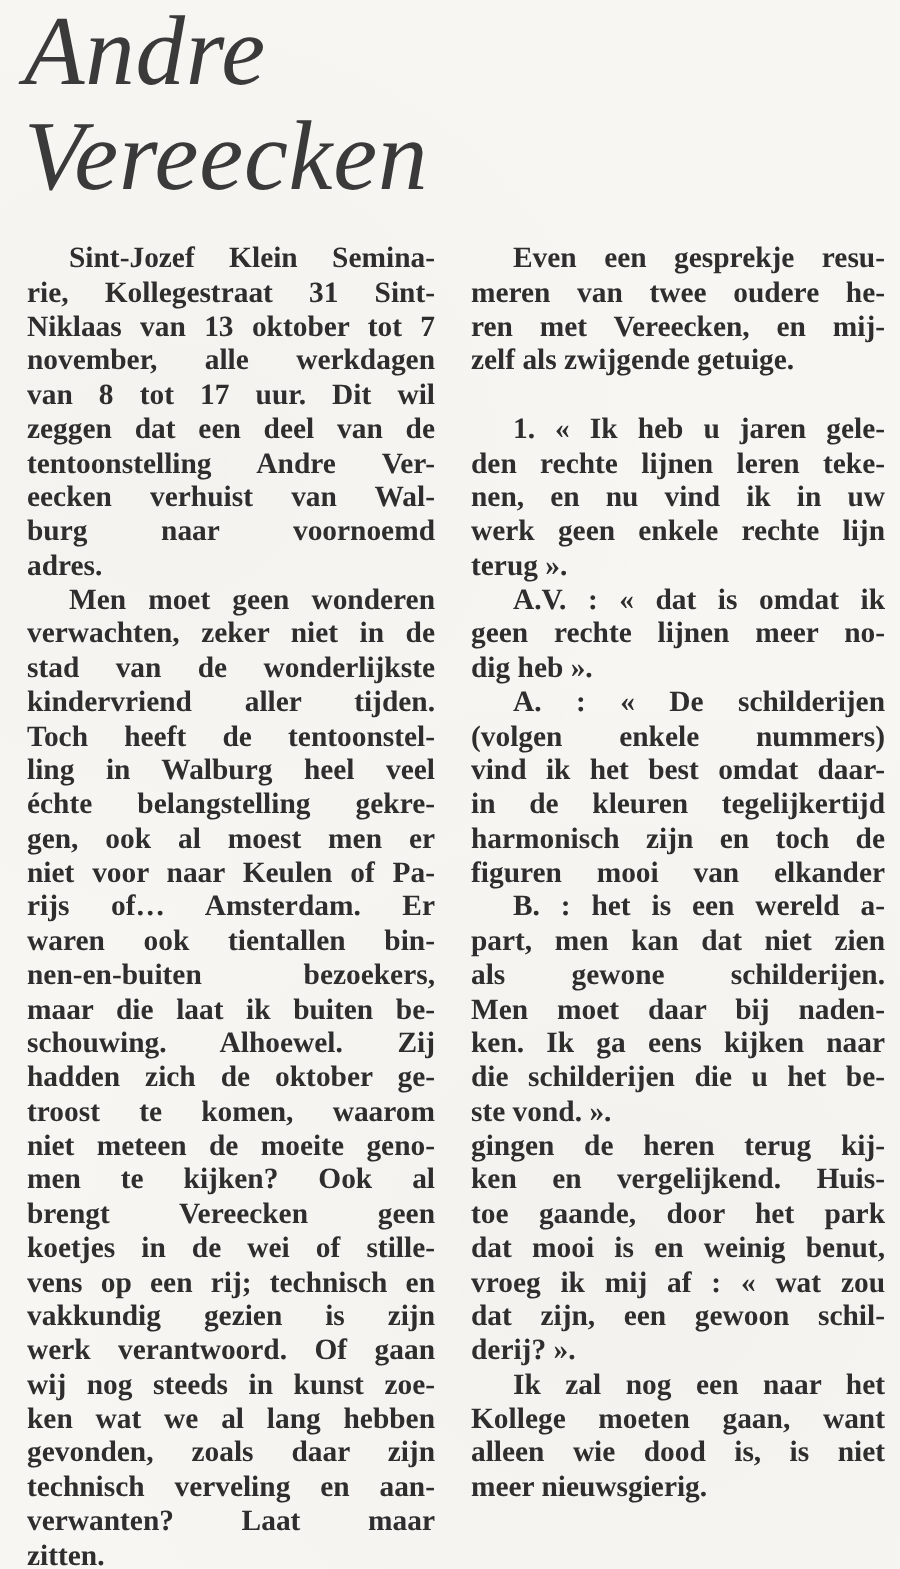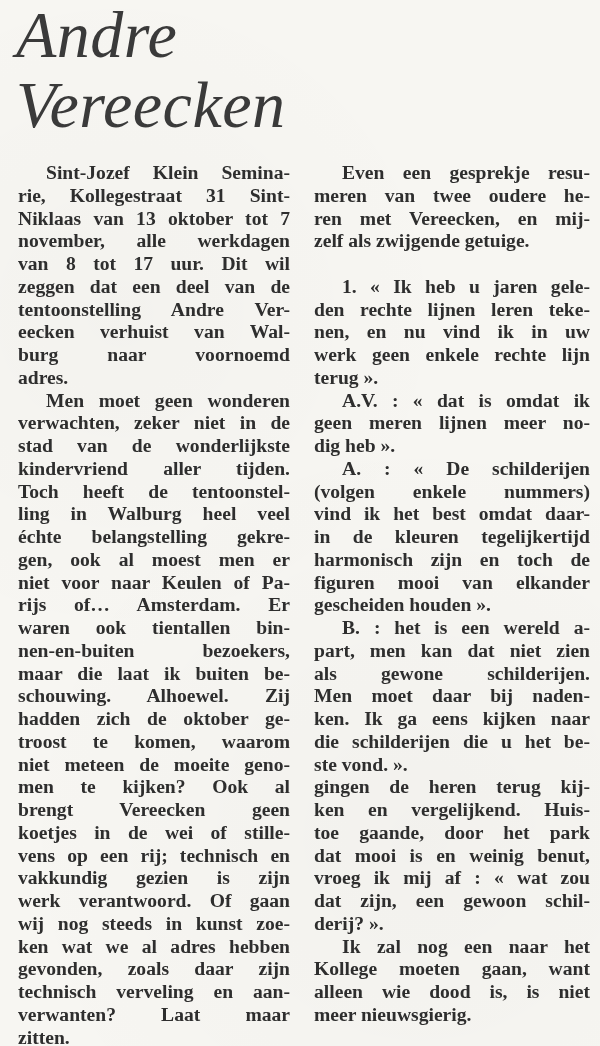--- a/index.html
+++ b/index.html
@@ -88,48 +88,47 @@
     <span class="line">hadden zich de oktober ge-</span>
     <span class="line">troost te komen, waarom</span>
     <span class="line">niet meteen de moeite geno-</span>
     <span class="line">men te kijken? Ook al</span>
     <span class="line">brengt Vereecken geen</span>
     <span class="line">koetjes in de wei of stille-</span>
     <span class="line">vens op een rij; technisch en</span>
     <span class="line">vakkundig gezien is zijn</span>
     <span class="line">werk verantwoord. Of gaan</span>
     <span class="line">wij nog steeds in kunst zoe-</span>
-    <span class="line">ken wat we al adres hebben</span>
+    <span class="line">ken wat we al lang hebben</span>
     <span class="line">gevonden, zoals daar zijn</span>
     <span class="line">technisch verveling en aan-</span>
     <span class="line">verwanten? Laat maar</span>
     <span class="line last">zitten.</span>
   </div>
 
   <div class="col col-right">
     <span class="line indent">Even een gesprekje resu-</span>
     <span class="line">meren van twee oudere he-</span>
     <span class="line">ren met Vereecken, en mij-</span>
     <span class="line last">zelf als zwijgende getuige.</span>
     <span class="gap"></span>
     <span class="line indent">1. « Ik heb u jaren gele-</span>
     <span class="line">den rechte lijnen leren teke-</span>
     <span class="line">nen, en nu vind ik in uw</span>
     <span class="line">werk geen enkele rechte lijn</span>
     <span class="line last">terug ».</span>
     <span class="line indent">A.V. : « dat is omdat ik</span>
-    <span class="line">geen meren lijnen meer no-</span>
+    <span class="line">geen rechte lijnen meer no-</span>
     <span class="line last">dig heb ».</span>
     <span class="line indent">A. : « De schilderijen</span>
     <span class="line">(volgen enkele nummers)</span>
     <span class="line">vind ik het best omdat daar-</span>
     <span class="line">in de kleuren tegelijkertijd</span>
     <span class="line">harmonisch zijn en toch de</span>
     <span class="line">figuren mooi van elkander</span>
-    <span class="line last">gescheiden houden ».</span>
     <span class="line indent">B. : het is een wereld a-</span>
     <span class="line">part, men kan dat niet zien</span>
     <span class="line">als gewone schilderijen.</span>
     <span class="line">Men moet daar bij naden-</span>
     <span class="line">ken. Ik ga eens kijken naar</span>
     <span class="line">die schilderijen die u het be-</span>
     <span class="line last">ste vond. ».</span>
     <span class="line">gingen de heren terug kij-</span>
     <span class="line">ken en vergelijkend. Huis-</span>
     <span class="line">toe gaande, door het park</span>

